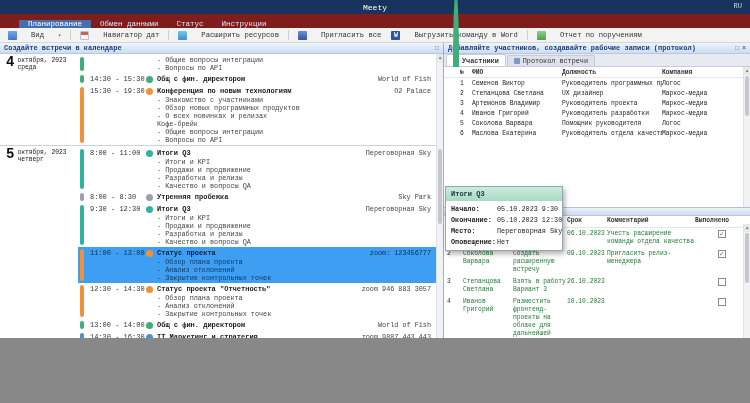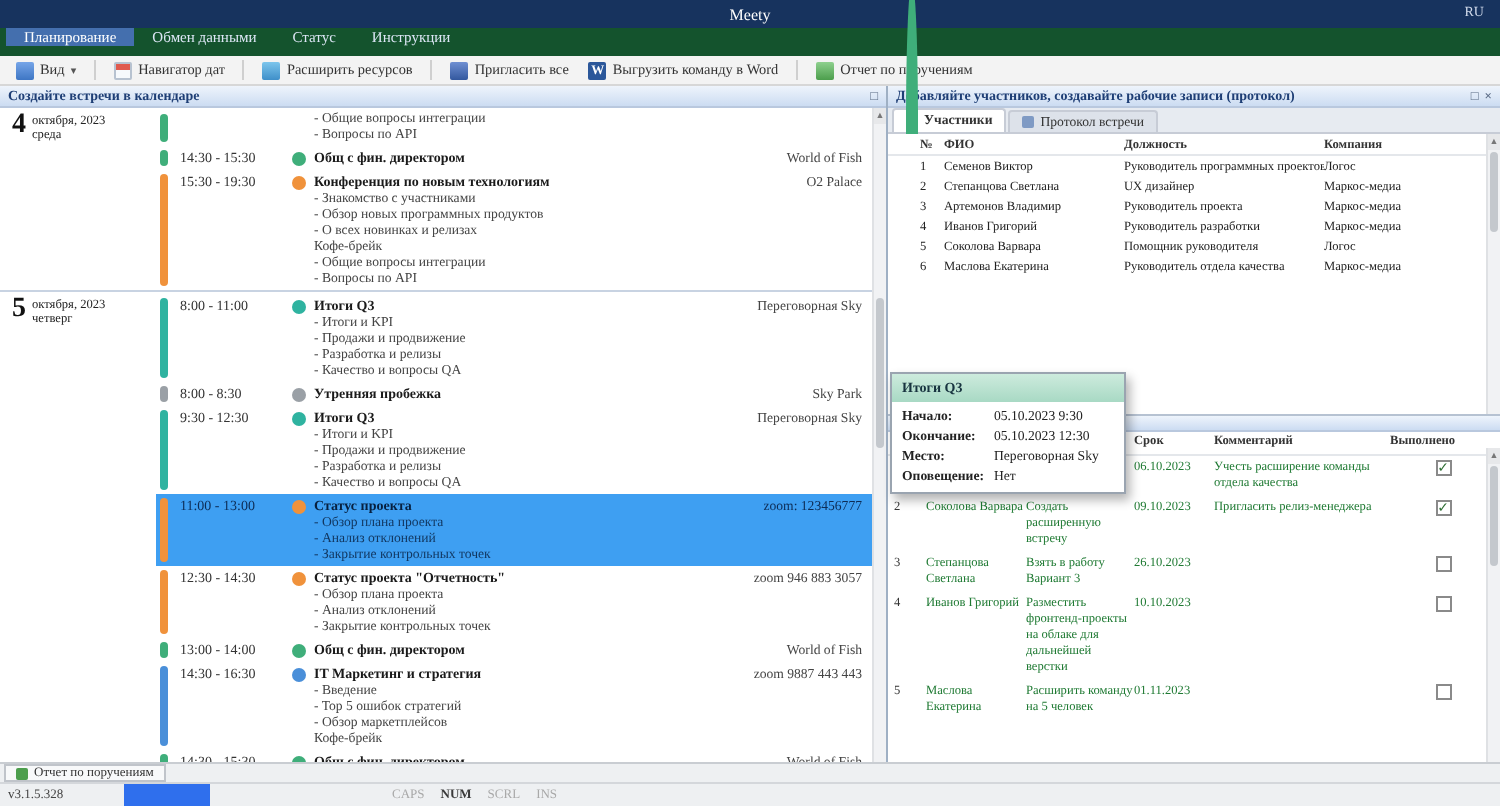--- a/index.html
+++ b/index.html
@@ -1,31 +1,31 @@
 <!DOCTYPE html>
 <html><head>
 <meta charset="utf-8">
 <style>
   *{box-sizing:border-box;margin:0;padding:0}
   html,body{background:#888;}
-  .app{position:relative;width:750px;height:403px;background:#fff;overflow:hidden;
-       font-family:Liberation Serif, serif;-webkit-font-smoothing:antialiased}
+  .app{position:relative;width:750px;height:338px;background:#fff;overflow:hidden;
+       font-family:Liberation Mono, monospace;-webkit-font-smoothing:antialiased}
 
   
   .titlebar{height:14px;background:#17335e;color:#fff;display:flex;align-items:center;justify-content:center;position:relative;font-size:8px}
   .lang{position:absolute;right:8px;top:2px;font-size:7px;color:#cfd9ea}
 
   
-  .menubar{height:14px;background:#14532d;display:flex;align-items:flex-start;padding-left:3px}
+  .menubar{height:14px;background:#7f1d1d;display:flex;align-items:flex-end;padding-left:19px}
   .menu-tab{display:flex;align-items:center;padding:0 9px;font-size:7.5px;color:#dce6f5;cursor:default}
   .menu-tab.active{background:#446fae;color:#fff}
 
   
   .toolbar{height:15px;background:#f3f3f3;border-bottom:1px solid #d7d7d7;display:flex;align-items:center;padding:0 4px;gap:2px}
-  .tb-item{display:flex;align-items:center;gap:3px;padding:1px 4px;font-size:7.2px;color:#333}
+  .tb-item{display:flex;align-items:center;gap:14px;padding:1px 4px;font-size:7.2px;color:#333}
   .tb-ic{width:9px;height:9px;border-radius:1px;display:inline-block;flex:none;position:relative}
   .ic-view-grid{background:linear-gradient(180deg,#76a5e8,#3e76c4)}
   .ic-date-navigator{background:linear-gradient(180deg,#e05a4e 0 3px,#f6f9fc 3px);border:1px solid #b7c2d0}
   .ic-resources-list{background:linear-gradient(180deg,#7cc5ec,#3f8fc9)}
   .ic-save-all{background:linear-gradient(180deg,#6f8fd2,#33589e)}
   .ic-export-word{background:#2b579a}
   .ic-export-word::after{content:"W";position:absolute;inset:0;color:#fff;font-size:6.5px;line-height:9px;text-align:center;font-weight:bold}
   .ic-tasks-report{background:linear-gradient(180deg,#8ed08e,#4c9e4c)}
   .tb-caret{font-size:5.5px;color:#555}
   .tb-sep{width:1px;height:10px;background:#cfcfcf;margin:0 3px}

